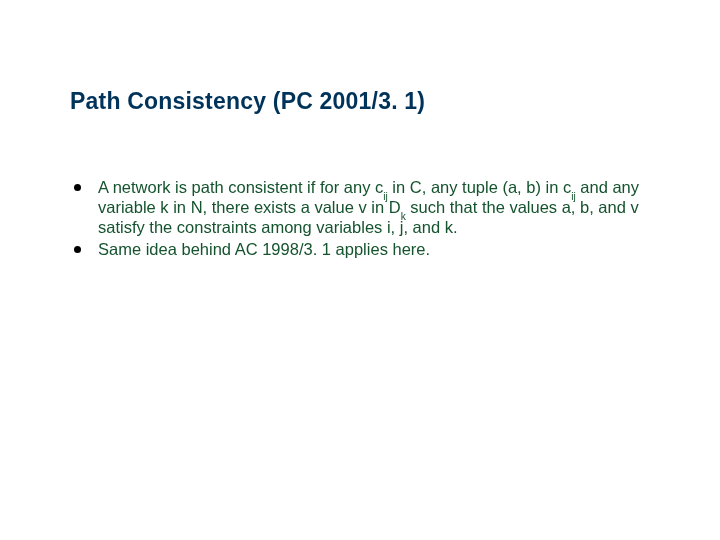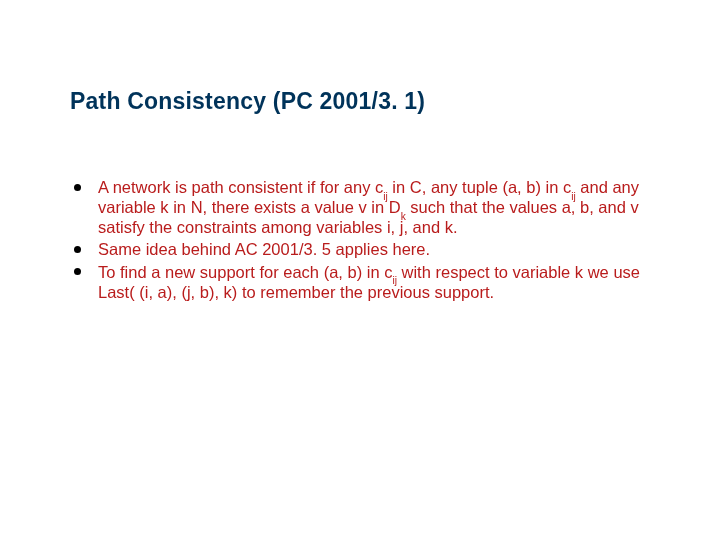--- a/index.html
+++ b/index.html
@@ -27,21 +27,21 @@
   ul.points {
     list-style: none;
     margin: 0;
     padding: 0 8px 0 0;
   }
   ul.points > li {
     position: relative;
     padding-left: 28px;
     font-size: 16.5px;
     line-height: 1.22;
-    color: #b91c1c;
+    color: #14532d;
     margin: 0 0 2px 0;
   }
   ul.points > li::before {
     content: "";
     position: absolute;
     left: 4px;
     top: 0.42em;
     width: 7px;
     height: 7px;
     background: #000000;
@@ -60,16 +60,15 @@
     top: -0.55em;
   }
 </style>
 </head>
 <body>
 
 <div class="slide">
   <h1 class="title">Path Consistency (PC 2001/3. 1)</h1>
   <ul class="points">
       <li><span>A network is path consistent if for any c<sub>ij</sub> in C, any tuple (a, b) in c<sub>ij</sub> and any variable k in N, there exists a value v in D<sub>k</sub> such that the values a, b, and v satisfy the constraints among variables i, j, and k.</span></li>
-      <li><span>Same idea behind AC 2001/3. 5 applies here.</span></li>
-      <li><span>To find a new support for each (a, b) in c<sub>ij</sub> with respect to variable k we use Last( (i, a), (j, b), k) to remember the previous support.</span></li>
+      <li><span>Same idea behind AC 1998/3. 1 applies here.</span></li>
     </ul>
 </div>
 
 </body></html>

